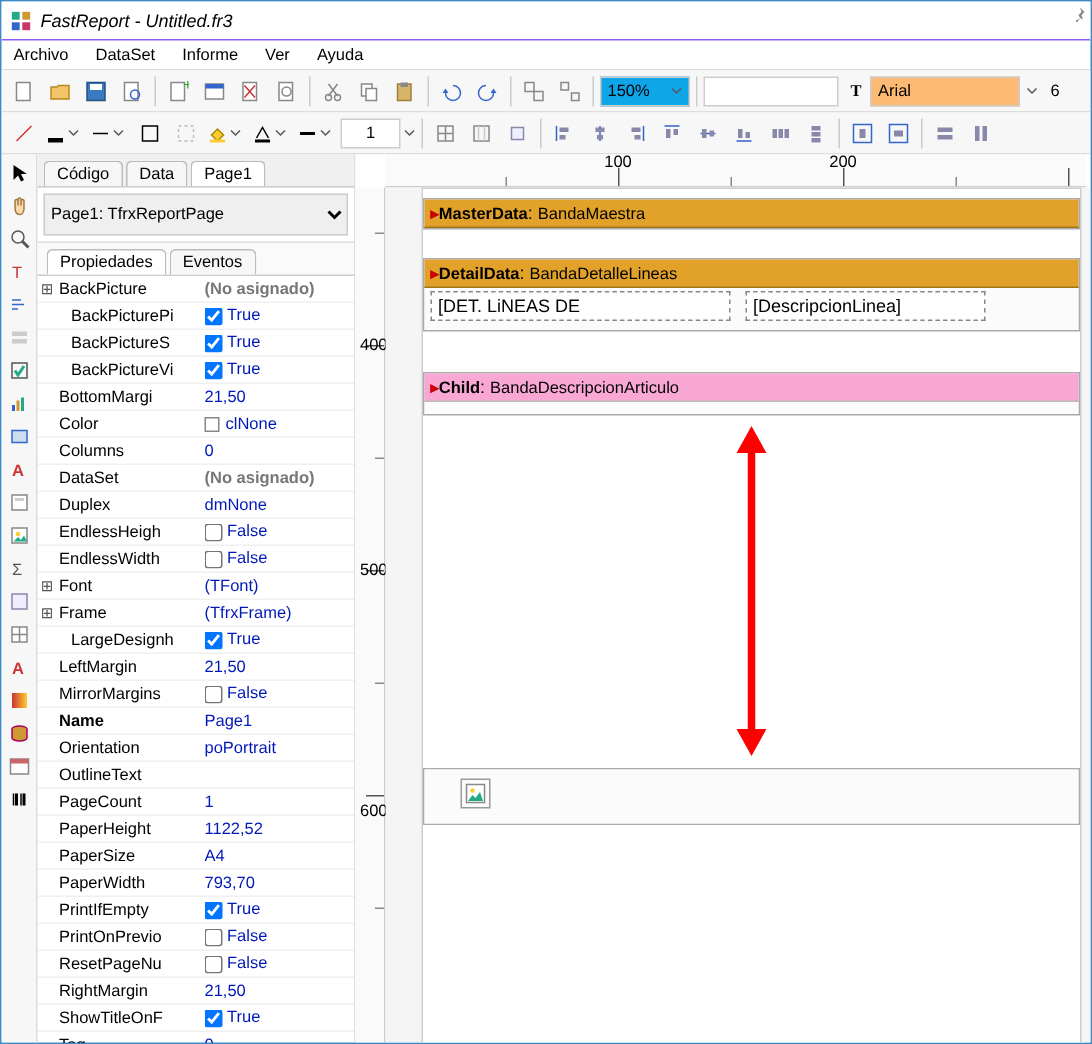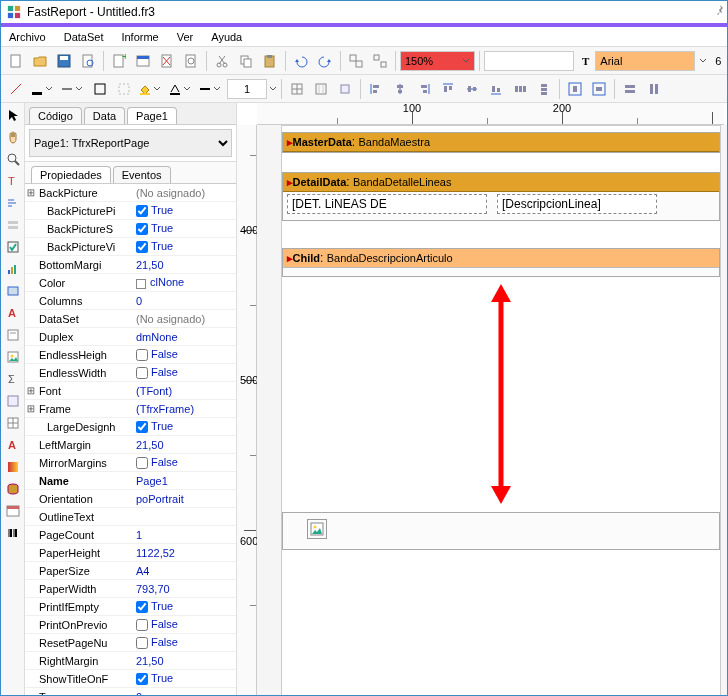--- a/index.html
+++ b/index.html
@@ -1,65 +1,65 @@
 <!DOCTYPE html>
 <html><head>
 <meta charset="utf-8">
 <style>
 * { box-sizing: border-box; margin: 0; padding: 0; font-family: Tahoma, Arial, sans-serif; font-size: 11px; }
 body { background: #fff; width: 728px; height: 696px; overflow: hidden; border: 1px solid #3a8ac8; }
-.titlebar { height: 26px; background: #fff; display: flex; align-items: center; padding: 0 6px; border-bottom: 4px solid #8b5cf6; }
+.titlebar { height: 26px; background: #fff; display: flex; align-items: center; padding: 0 6px; border-bottom: 1px solid #8b5cf6; font-style: italic; }
 .titlebar .appicon { width: 14px; height: 14px; margin-right: 6px; }
 .titlebar .title { color: #000; font-size: 12px; }
 .menubar { height: 20px; display: flex; align-items: center; padding: 0 4px; gap: 10px; border-bottom: 1px solid #ddd; }
 .menubar span { padding: 2px 4px; }
 .toolbar { height: 28px; display: flex; align-items: center; padding: 2px 4px; gap: 2px; border-bottom: 1px solid #ddd; background: #f7f7f7; }
 .tbtn { width: 22px; height: 22px; display: flex; align-items: center; justify-content: center; border: 1px solid transparent; }
 .tsep { width: 1px; height: 20px; background: #ccc; margin: 0 2px; }
-.zoom { width: 75px; height: 20px; border: 1px solid #ccc; background: #ef4444; padding: 0 4px; display: flex; align-items: center; justify-content: space-between; font-size: 11px; }
+.zoom { width: 60px; height: 20px; border: 1px solid #ccc; background: #0ea5e9; padding: 0 4px; display: flex; align-items: center; justify-content: space-between; font-size: 11px; }
 .fontbox { width: 90px; height: 20px; border: 1px solid #ccc; background: #fff; padding: 0 4px; display: flex; align-items: center; }
 .fontname { width: 100px; height: 20px; border: 1px solid #ccc; background: #fdba74; padding: 0 4px; display: flex; align-items: center; margin-left: 4px; }
 .dropdown-btn { width: 28px; height: 22px; display: flex; align-items: center; border: 1px solid transparent; }
 .dropdown-btn svg:first-child { margin-right: 1px; }
 .spinbox { width: 40px; height: 20px; border: 1px solid #ccc; background: #fff; text-align: center; display:flex; align-items:center; justify-content:center; }
 .main { display: flex; height: calc(100% - 102px); }
 .lefttools { width: 24px; background: #f7f7f7; border-right: 1px solid #ddd; display: flex; flex-direction: column; align-items: center; padding-top: 2px; gap: 2px; }
 .lefttools .tool { width: 20px; height: 20px; display: flex; align-items: center; justify-content: center; }
 .leftpanel { width: 212px; border-right: 1px solid #ddd; display: flex; flex-direction: column; }
 .tabrow { height: 22px; background: #f0f0f0; display: flex; align-items: flex-end; padding: 0 4px; border-bottom: 1px solid #ccc; }
 .tab { padding: 2px 8px; border: 1px solid #bbb; border-bottom: none; background: #f7f7f7; border-top-left-radius: 4px; border-top-right-radius: 4px; margin-right: 2px; font-size: 11px; }
 .tab.active { background: #fff; }
 .selector { padding: 4px; border-bottom: 1px solid #ddd; display:flex; align-items:center; gap:4px; }
 .selector select { flex: 1; height: 28px; border: 1px solid #ccc; font-size: 11px; }
 .subtabrow { height: 22px; display: flex; align-items: flex-end; padding: 0 6px; border-bottom: 1px solid #ccc; background: #fafafa; }
 .props { flex: 1; overflow: auto; }
 .proprow { display: flex; height: 18px; align-items: center; border-bottom: 1px solid #f0f0f0; }
 .proprow .exp { width: 12px; text-align: center; color: #555; font-size: 10px; cursor: pointer; }
 .proprow .key { width: 95px; padding-left: 2px; white-space: nowrap; overflow: hidden; }
 .proprow .val { flex: 1; padding-left: 4px; color: #0018b8; white-space: nowrap; overflow: hidden; }
-.proprow .val.gray { color: #777; }
+.proprow .val.gray { color: #777; font-weight: bold; }
 .proprow .val input[type=checkbox] { vertical-align: middle; margin-right: 3px; width: 12px; height: 12px; }
 .proprow.bold .key { font-weight: bold; }
 .proprow.indent .key { padding-left: 10px; }
 .canvas-wrap { flex: 1; position: relative; background: #fff; overflow: hidden; }
 .ruler-h { position: absolute; top: 0; left: 20px; right: 3px; height: 22px; background: #fafafa; border-bottom: 1px solid #ccc; font-size: 9px; }
 .ruler-h .tick { position: absolute; bottom: 0; border-left: 1px solid #888; height: 6px; }
 .ruler-h .tickl { position: absolute; bottom: 0; border-left: 1px solid #555; height: 12px; }
 .ruler-h .ticklbl { position: absolute; bottom: 10px; transform: translateX(-50%); }
 .ruler-v { position: absolute; top: 22px; left: 0; bottom: 0; width: 20px; background: #fafafa; border-right: 1px solid #ccc; font-size: 9px; }
 .ruler-v .vlbl { position: absolute; left: 3px; transform: translateY(-50%); }
 .ruler-v .vtick { position: absolute; right: 0; width: 6px; border-top: 1px solid #888; }
 .ruler-v .vtickl { position: absolute; right: 0; width: 12px; border-top: 1px solid #555; }
 .canvas { position: absolute; top: 22px; left: 20px; right: 0; bottom: 0; background: #f5f5f5; }
 .page { position: absolute; left: 24px; top: 0; width: 440px; height: 650px; background: #fff; border: 1px solid #ccc; }
 .band { position: absolute; left: 0; right: 0; border: 1px solid #aaa; }
 .bandhdr { background: #e2a229; padding: 2px 4px; font-size: 12px; border-bottom: 1px solid #a07516; }
 .bandhdr .mark { color: #c00; font-weight: bold; }
 .bandhdr b { font-weight: bold; }
-.bandhdr.gray { background: #fdba74; border-bottom: 1px solid #bbb; }
+.bandhdr.gray { background: #f9a8d4; border-bottom: 1px solid #bbb; }
 .bandbody { background: #fbfbfb; position: relative; }
 .field { position: absolute; border: 1px dashed #888; background: #fff; padding: 2px 4px; font-size: 12px; white-space: nowrap; overflow: hidden; }
 .arrow { position: absolute; left: 50%; transform: translateX(-50%); }
 .imgholder { position: absolute; width: 20px; height: 20px; border: 1px solid #999; display:flex; align-items:center; justify-content:center; }
 .imgholder svg { width: 14px; height: 14px; }
 svg { display: block; }
 .pin-icon { position: absolute; right: 2px; top: 4px; }
 </style>
 </head>
 <body>

